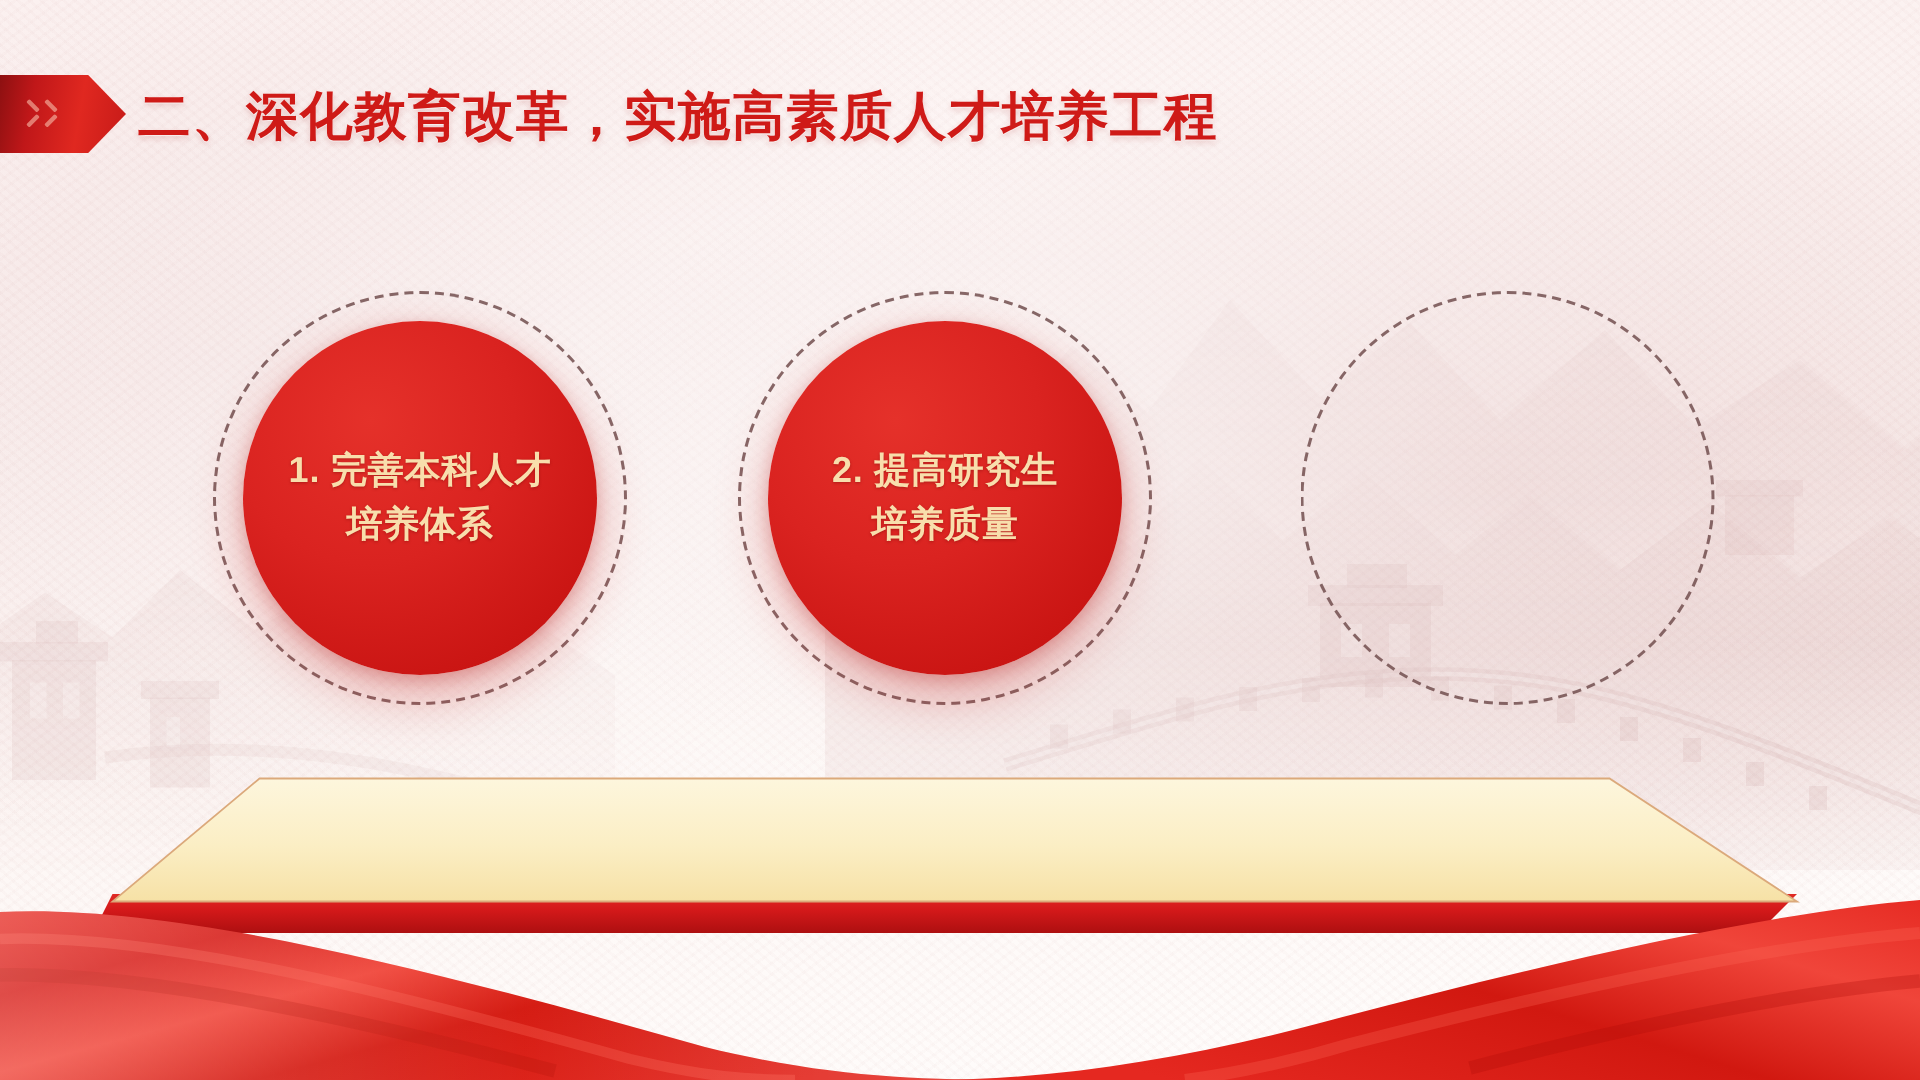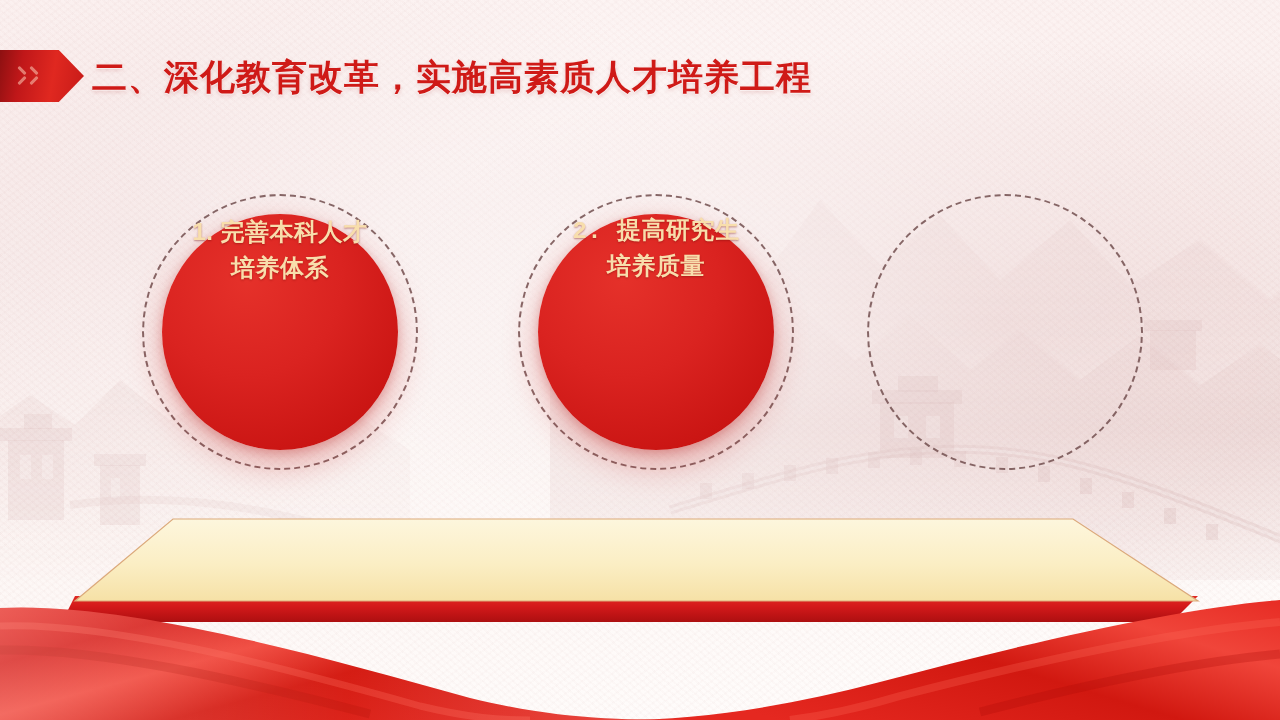--- a/index.html
+++ b/index.html
@@ -154,21 +154,21 @@
     left: 20px;
     top: 20px;
     width: 236px;
     height: 236px;
     border-radius: 50%;
     background: radial-gradient(circle at 36% 28%, #e5312a 0%, #da2320 42%, #ca1513 78%, #bd100f 100%);
     box-shadow:
       0 14px 34px rgba(200,30,25,0.34),
       0 3px 10px rgba(160,20,20,0.22);
     display: flex;
-    align-items: flex-start;
+    align-items: center;
     justify-content: center;
     box-sizing: border-box;
   }
   .disc-text {
     text-align: center;
     color: #f8deac;
     font-size: 24px;
     font-weight: bold;
     line-height: 1.52;
     letter-spacing: 0.5px;
@@ -297,21 +297,21 @@
   <div class="circles">
 
     <div class="circle-group" style="left:280px; top:332px;">
       <div class="ring"></div>
       <div class="disc">
         <div class="disc-text">1. 完善本科人才
 培养体系</div>
       </div>
     </div>
 
-    <div class="circle-group" style="left:656px; top:332px;font-family:Liberation Mono, monospace;">
+    <div class="circle-group" style="left:630px; top:332px;">
       <div class="ring"></div>
       <div class="disc">
         <div class="disc-text">2. 提高研究生
 培养质量</div>
       </div>
     </div>
 
     <div class="circle-group" style="left:1005px; top:332px;">
       <div class="ring"></div>
     </div>

